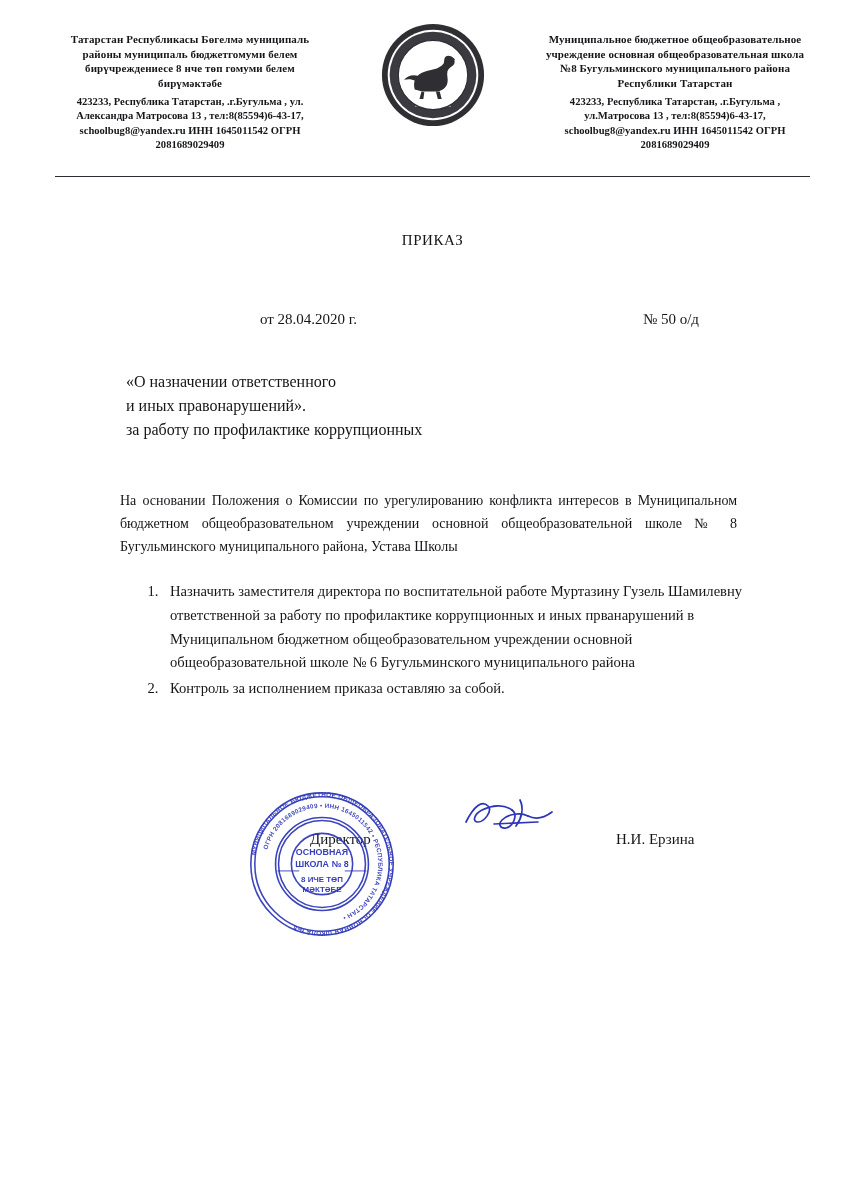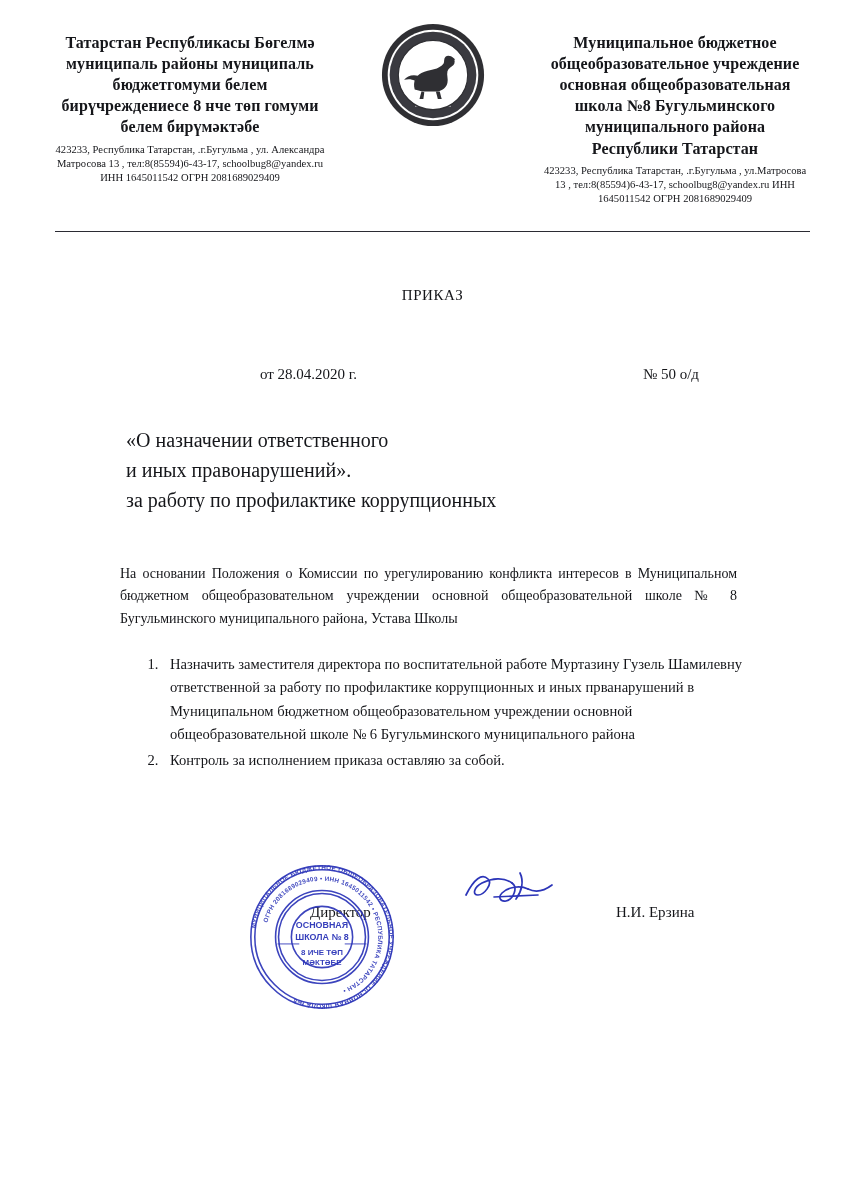--- a/index.html
+++ b/index.html
@@ -33,28 +33,29 @@
   }
   .lh-col {
     width: 270px;
     text-align: center;
   }
   .lh-col.left { padding-top: 14px; }
   .lh-col.right { padding-top: 14px; }
 
   .lh-title {
     font-weight: bold;
-    font-size: 16px;
+    font-size: 11px;
     line-height: 1.32;
     letter-spacing: 0.1px;
   }
   .lh-addr {
     margin-top: 5px;
     font-size: 10.6px;
     line-height: 1.35;
+    font-weight: bold;
   }
 
   .emblem-wrap {
     width: 120px;
     display: flex;
     justify-content: center;
     padding-top: 4px;
   }
   .emblem {
     width: 106px;
@@ -84,21 +85,21 @@
     justify-content: space-between;
     margin-top: 62px;
     font-size: 15px;
     padding: 0 28px 0 140px;
     text-align: right;
   }
   .date-row .num { padding-right: 18px; }
 
   .subject {
     margin-top: 42px;
-    font-size: 20px;
+    font-size: 16px;
     line-height: 1.5;
     padding-left: 6px;
   }
 
   .intro {
     margin-top: 48px;
     font-size: 14px;
     line-height: 1.62;
     text-align: justify;
     padding-right: 8px;

